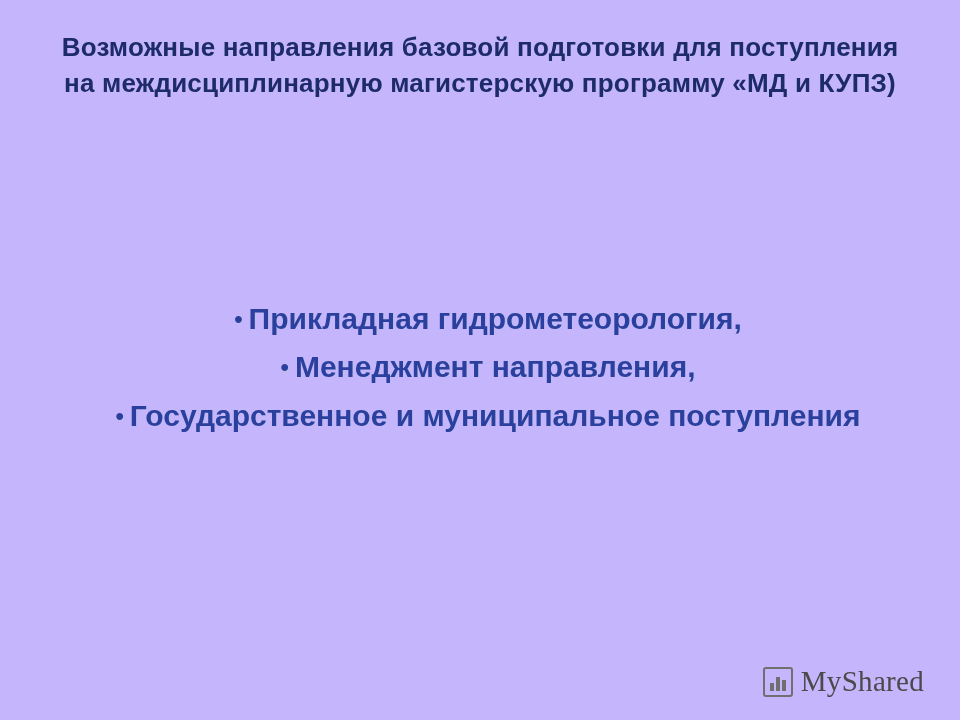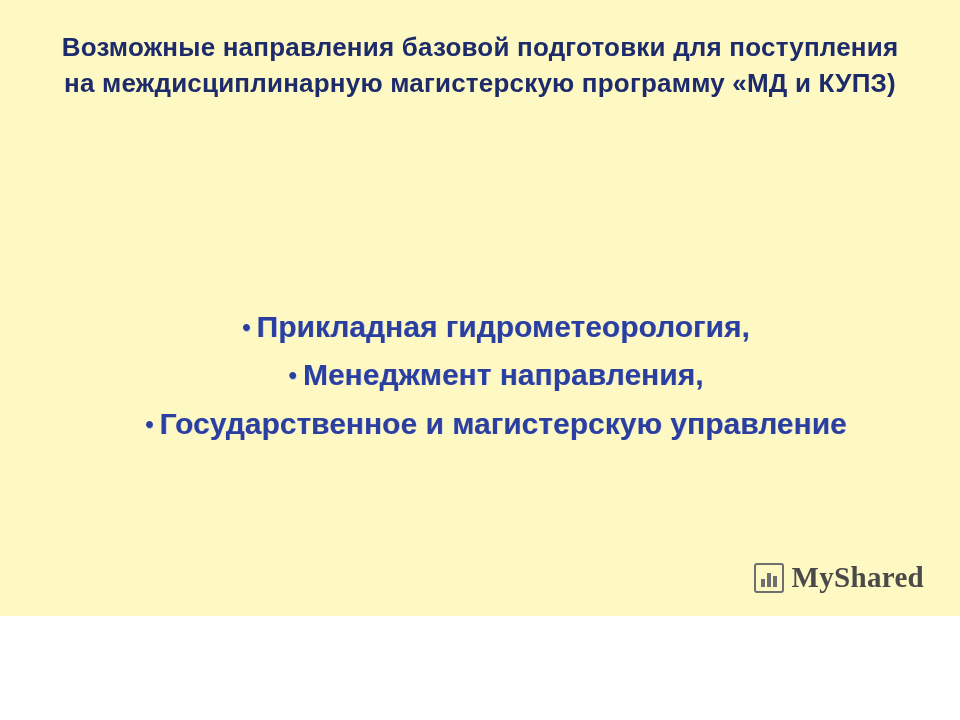--- a/index.html
+++ b/index.html
@@ -9,42 +9,42 @@
   body {
     width: 960px;
     height: 720px;
     background: #ffffff;
     font-family: "Liberation Sans", sans-serif;
     overflow: hidden;
   }
   .slide {
     position: relative;
     width: 960px;
-    height: 616px;
-    background: #fef9c3;
+    height: 720px;
+    background: #c4b5fd;
     box-sizing: border-box;
   }
   .slide-title {
     position: absolute;
     top: 30px;
     left: 60px;
     width: 840px;
     text-align: center;
     font-size: 26px;
     line-height: 1.38;
     font-weight: bold;
     color: #1d2b6b;
     letter-spacing: 0.2px;
   }
   .bullet-list {
     position: absolute;
     top: 288px;
     left: 90px;
     width: 780px;
-    margin: 16px;
+    margin: 8px;
     padding: 0;
     list-style: none;
   }
   .bullet-item {
     display: block;
     text-align: center;
     font-size: 30px;
     font-weight: bold;
     color: #2b3f9e;
     line-height: 1.42;
@@ -83,41 +83,41 @@
     display: block;
     width: 4px;
     background: #6f6f6f;
   }
   .wm-icon i:nth-child(1) { height: 8px; }
   .wm-icon i:nth-child(2) { height: 14px; }
   .wm-icon i:nth-child(3) { height: 11px; }
   .watermark .wm-text {
     font-family: "Liberation Serif", serif;
     font-size: 29px;
-    font-weight: bold;
+    font-weight: normal;
     color: #4a4a4a;
     letter-spacing: 0.3px;
   }
 </style>
 </head>
 <body>
 
 <div class="slide">
 
   <div class="slide-title">Возможные направления базовой подготовки для поступления на междисциплинарную магистерскую программу «МД и КУПЗ)</div>
 
   <ul class="bullet-list">
     <li class="bullet-item">
       <span class="dot">•</span><span class="txt">Прикладная гидрометеорология,</span>
     </li>
     <li class="bullet-item">
       <span class="dot">•</span><span class="txt">Менеджмент направления,</span>
     </li>
     <li class="bullet-item">
-      <span class="dot">•</span><span class="txt">Государственное и магистерскую управление</span>
+      <span class="dot">•</span><span class="txt">Государственное и муниципальное поступления</span>
     </li>
   </ul>
 
   <div class="watermark">
     <span class="wm-icon">
       <i></i>
         <i></i>
         <i></i>
     </span>
     <span class="wm-text">MyShared</span>

